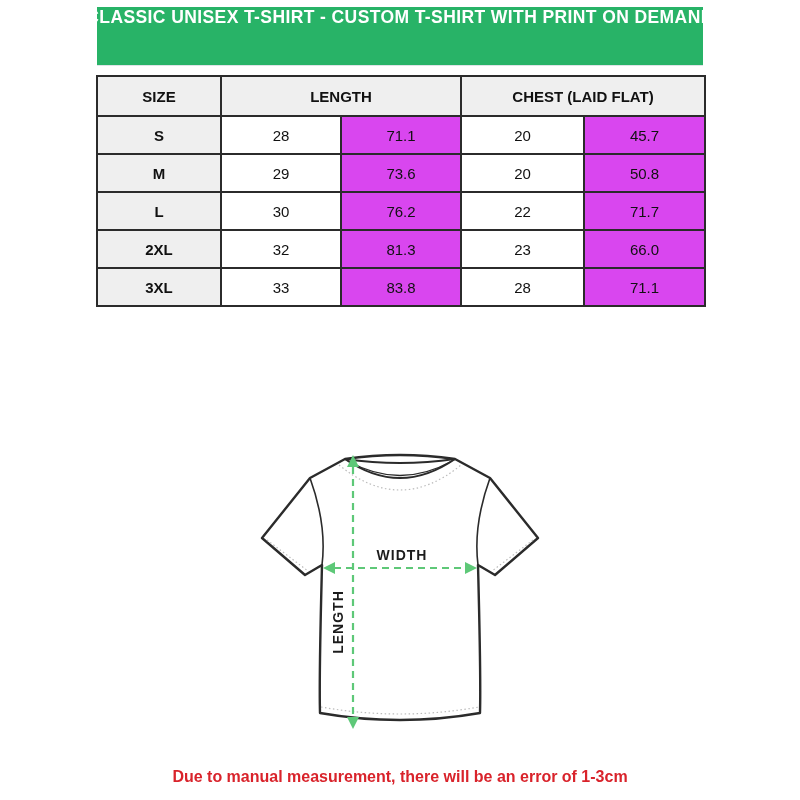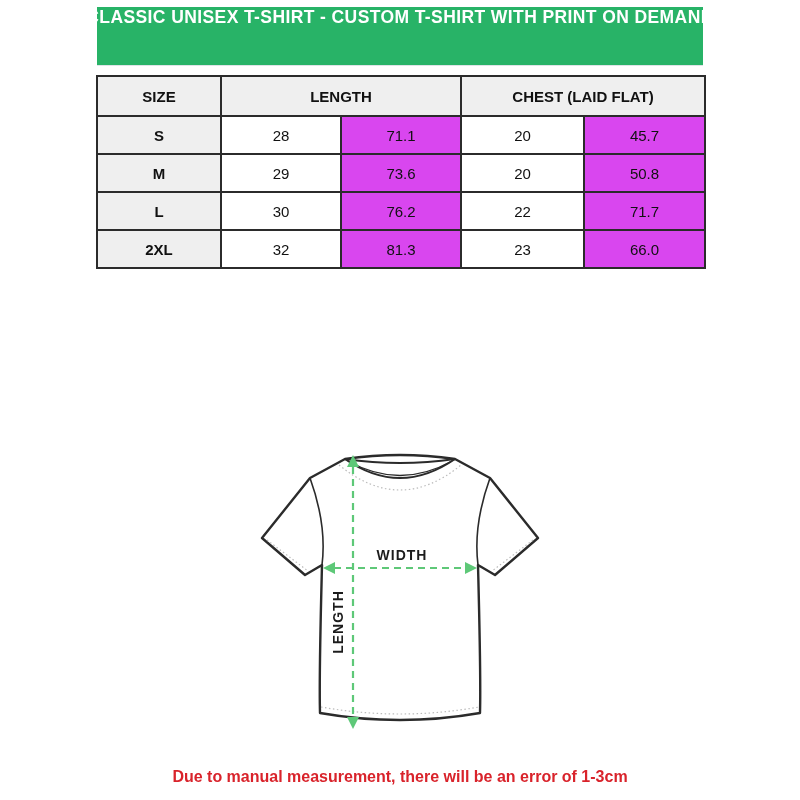--- a/index.html
+++ b/index.html
@@ -88,20 +88,27 @@
         <td class="plain">22</td>
         <td class="shade">71.7</td>
       </tr>
       <tr>
         <td class="size-cell">2XL</td>
         <td class="plain">32</td>
         <td class="shade">81.3</td>
         <td class="plain">23</td>
         <td class="shade">66.0</td>
       </tr>
+      <tr>
+        <td class="size-cell">3XL</td>
+        <td class="plain">33</td>
+        <td class="shade">83.8</td>
+        <td class="plain">28</td>
+        <td class="shade">71.1</td>
+      </tr>
     </tbody>
   </table>
 
   <div class="diagram">
     <svg viewBox="0 0 300 300" xmlns="http://www.w3.org/2000/svg">
 
       <path d="M 95 14 Q 150 6 205 14 L 240 33 L 288 93 L 245 130 L 228 120
            C 229 160 231 230 230 268 Q 150 282 70 268 C 69 230 71 160 72 120
            L 55 130 L 12 93 L 60 33 Z" fill="#ffffff" stroke="#2b2b2b" stroke-width="2.4" stroke-linejoin="round"></path>
 

